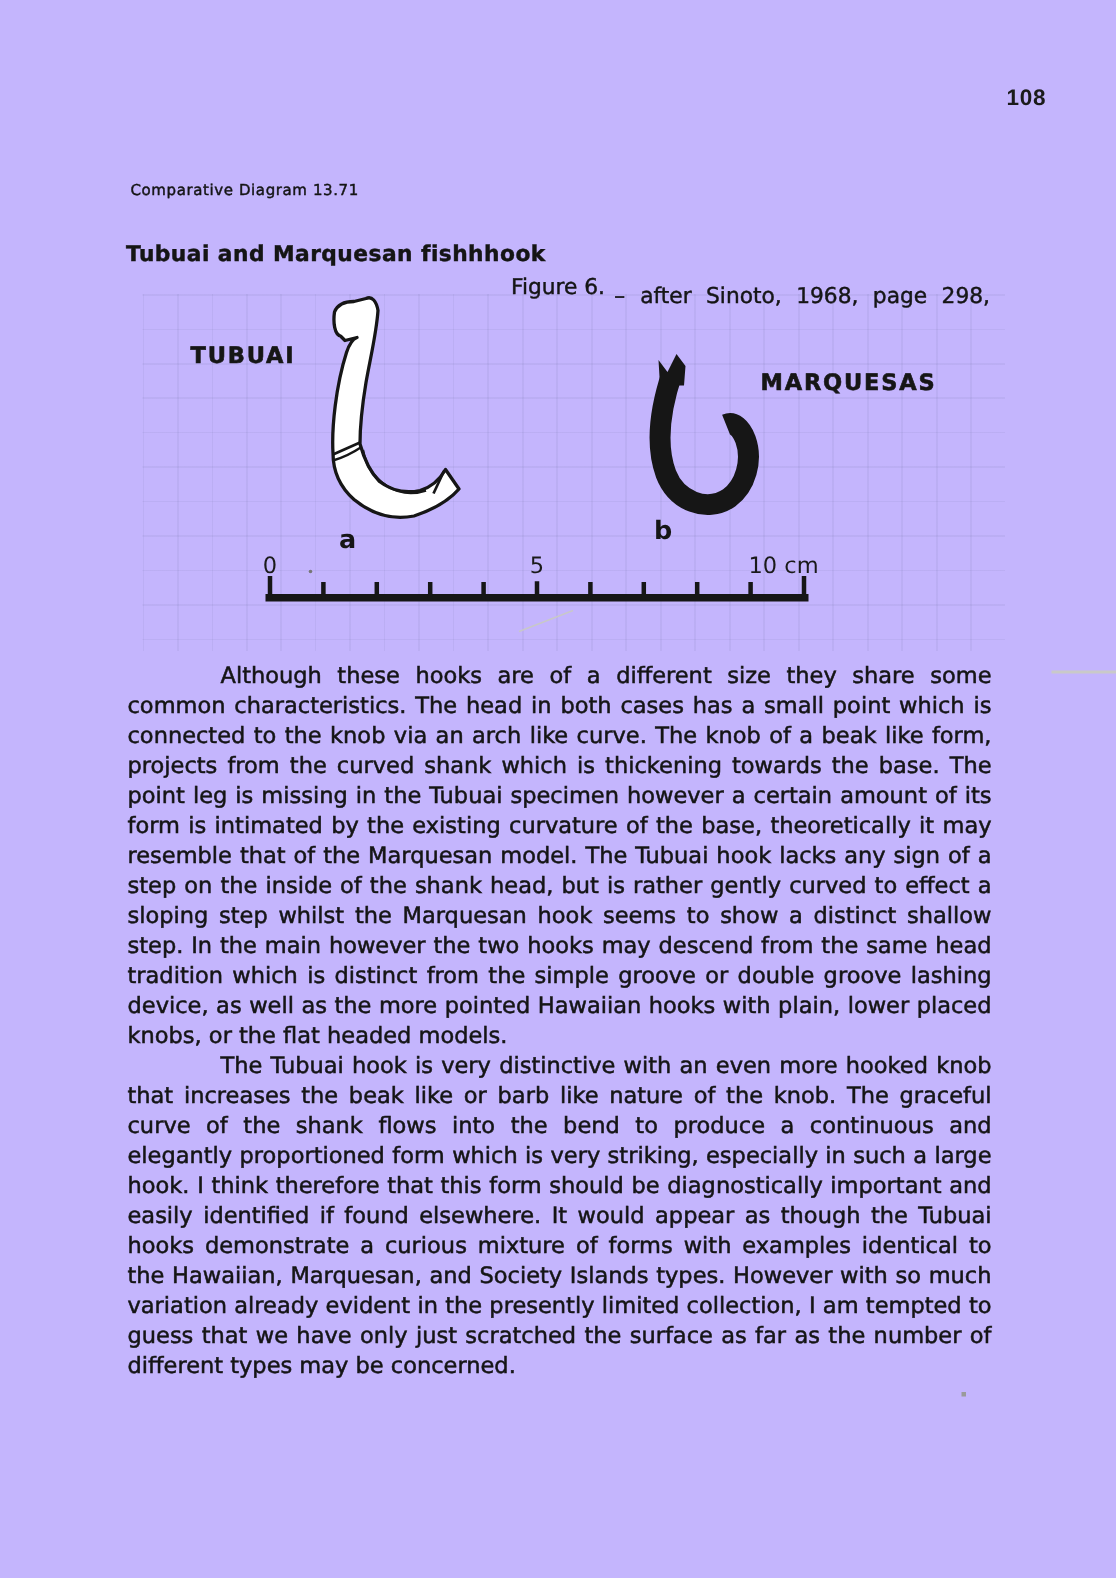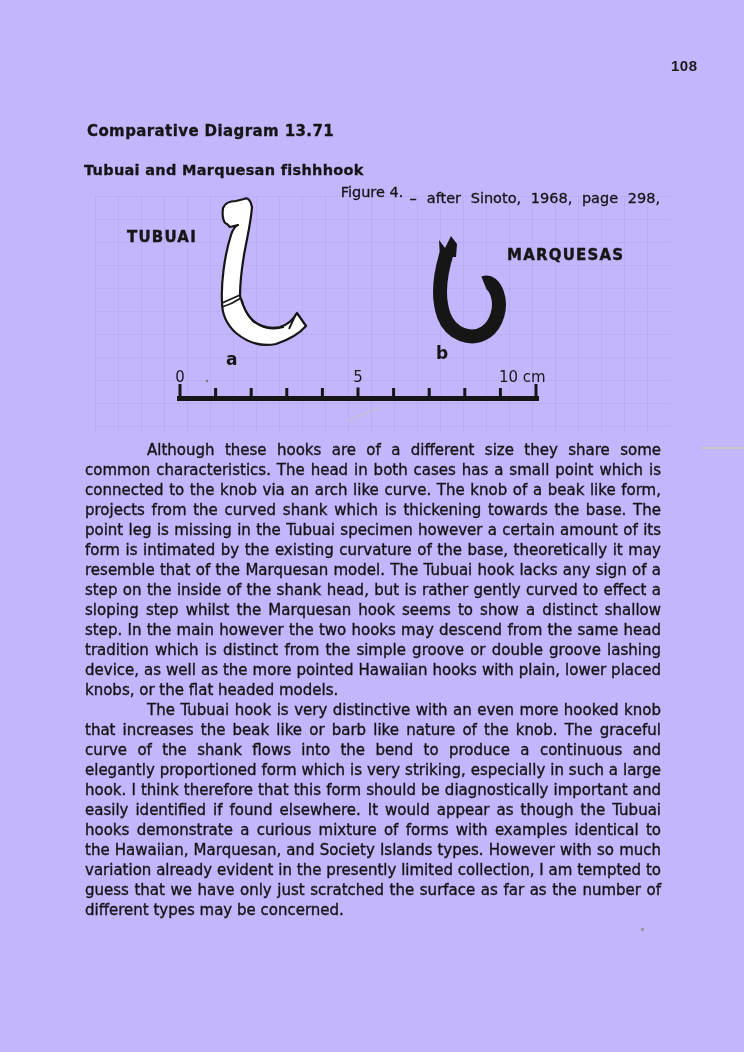--- a/index.html
+++ b/index.html
@@ -12,21 +12,21 @@
     font-family:"DejaVu Sans", sans-serif;
     overflow:hidden;
   }
   .page-number{
     position:absolute;left:671px;top:57px;
     font-family:"Liberation Sans", sans-serif;
     font-size:15px;font-weight:bold;letter-spacing:.5px;color:#1b1b1b;
   }
   .doc-title{
     position:absolute;left:87px;top:122px;
-    font-size:15px;font-weight:bold;letter-spacing:.4px;
+    font-size:10px;font-weight:normal;letter-spacing:.4px;
     -webkit-text-stroke:.3px #151515;
     white-space:nowrap;
   }
   .caption-block{position:absolute;left:84px;top:162px;width:576px;}
   .caption-line1{position:relative;height:21px;font-size:14.5px;white-space:nowrap;}
   .caption-subject{font-weight:bold;-webkit-text-stroke:.3px #151515;letter-spacing:.3px;margin-top:48px;}
   .caption-right{position:absolute;right:0;top:16px;word-spacing:5px;margin-top:12px;-webkit-text-stroke:.3px #151515;}
   .caption-sep{margin-right:10px;}
   .caption-line2{
     text-align:center;margin-top:1px;font-size:14.5px;
@@ -69,21 +69,21 @@
 
   <div class="page-number">108</div>
 
   <div class="doc-title">Comparative Diagram 13.71</div>
 
   <div class="caption-block">
     <div class="caption-line1">
       <span class="caption-subject">Tubuai and Marquesan fishhhook</span>
       <span class="caption-right"><span class="caption-sep">–</span><span>after Sinoto, 1968, page 298,</span></span>
     </div>
-    <div class="caption-line2">Figure 4.</div>
+    <div class="caption-line2">Figure 6.</div>
   </div>
 
   <div class="figure-grid"></div>
 
   <svg class="figure-svg" viewBox="0 0 560 240">
 
     <text x="27" y="47" class="fig-label">TUBUAI</text>
 
     <text x="407" y="65" class="fig-label">MARQUESAS</text>
 

